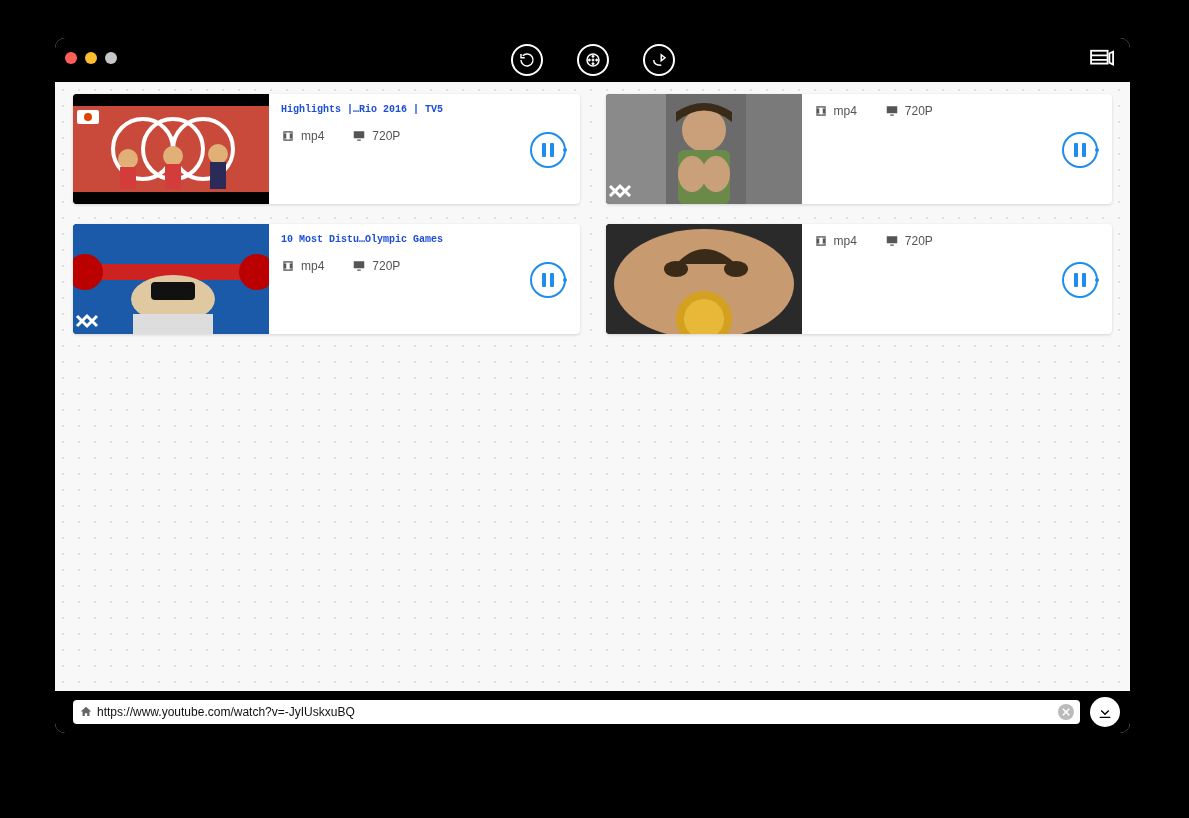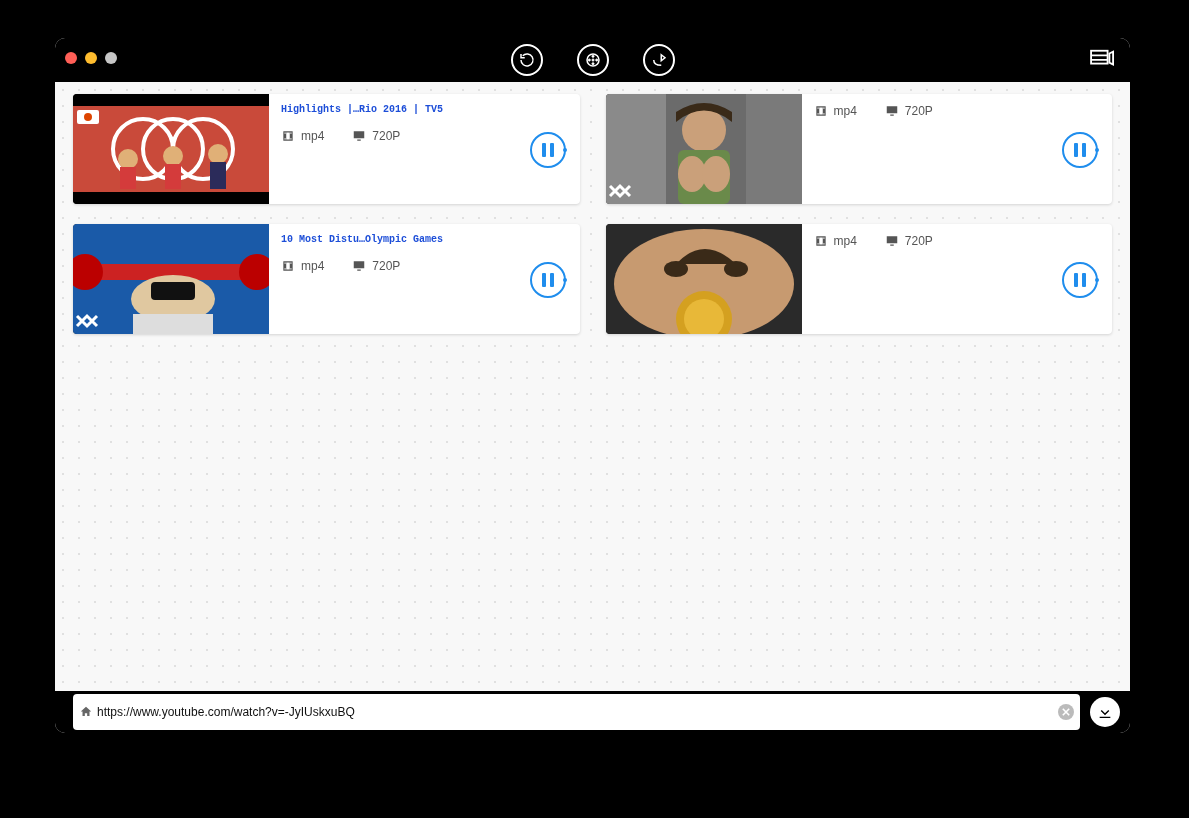--- a/index.html
+++ b/index.html
@@ -101,21 +101,21 @@
     position:absolute; left:0; right:0; bottom:0; height:42px;
     background:#000;
     display:flex; align-items:center;
     padding: 0 10px 0 18px;
     gap:10px;
   }
   .url-wrap {
     flex:1;
     background:#fff;
     border-radius:4px;
-    height:36px;
+    height:24px;
     display:flex; align-items:center;
     padding:0 6px 0 6px;
     position:relative;
   }
   .url-wrap svg.home { width:14px; height:14px; fill:#666; margin-right:4px; flex-shrink:0; }
   .url-input {
     flex:1; border:none; outline:none;
     font-size:12px; font-family: Arial, sans-serif;
     color:#111; background:transparent;
   }

